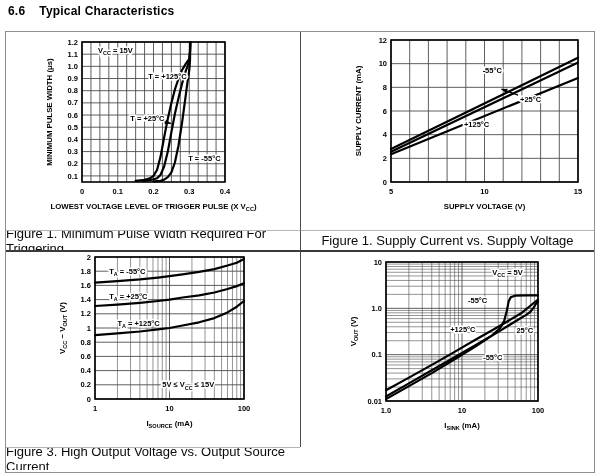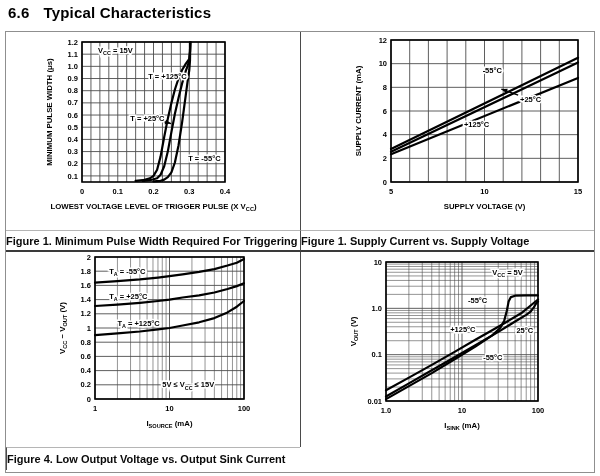--- a/index.html
+++ b/index.html
@@ -1,37 +1,37 @@
 <!DOCTYPE html>
 <html><head>
 <meta charset="utf-8">
 <style>
   html,body{margin:0;padding:0;}
   body{
     width:600px;height:476px;position:relative;background:#ffffff;
     font-family:"Liberation Sans",sans-serif;overflow:hidden;
   }
   .page-title{
-    position:absolute;left:8px;top:4px;font-size:15px;font-weight:bold;color:#000;
+    position:absolute;left:8px;top:4px;font-size:12px;font-weight:bold;color:#000;
     letter-spacing:.2px;
   }
   .page-title .num{margin-right:14px;}
   .figgrid{
     position:absolute;left:5px;top:31px;width:590px;height:442px;
     border:1px solid #8f8f8f;box-sizing:border-box;
     display:grid;grid-template-columns:294px 294px;grid-template-rows:198px 22px 195px 23px;
     background:#fff;
   }
   .cell{box-sizing:border-box;overflow:hidden;}
   .cell.right{border-left:1.5px solid #4a4a4a;}
   .cell.chart{display:flex;justify-content:center;align-items:flex-start;background:#fff;}
   .cell.cap{
     border-top:1px solid #b5b5b5;border-bottom:2px solid #3a3a3a;
-    display:flex;align-items:center;justify-content:flex-start;
-    font-size:11px;font-weight:bold;color:#0a0a0a;
+    display:flex;align-items:center;justify-content:center;
+    font-size:13px;font-weight:normal;color:#0a0a0a;
   }
   .cell.cap.last{border-bottom:none;}
   svg{display:block;}
 </style>
 </head>
 <body>
 
 <div class="page-title">
   <span class="num">6.6</span><span>Typical Characteristics</span>
 </div>
@@ -272,16 +272,16 @@
         <text x="161" y="161" fill="#000" font-family="Liberation Sans, sans-serif" font-weight="bold" font-size="7.5" text-anchor="middle"><tspan dy="0">10</tspan></text>
         <text x="237" y="161" fill="#000" font-family="Liberation Sans, sans-serif" font-weight="bold" font-size="7.5" text-anchor="middle"><tspan dy="0">100</tspan></text>
         <text x="81" y="151.6" fill="#000" font-family="Liberation Sans, sans-serif" font-weight="bold" font-size="7.5" text-anchor="end"><tspan dy="0">0.01</tspan></text>
         <text x="81" y="105.26666666666667" fill="#000" font-family="Liberation Sans, sans-serif" font-weight="bold" font-size="7.5" text-anchor="end"><tspan dy="0">0.1</tspan></text>
         <text x="81" y="58.933333333333344" fill="#000" font-family="Liberation Sans, sans-serif" font-weight="bold" font-size="7.5" text-anchor="end"><tspan dy="0">1.0</tspan></text>
         <text x="81" y="12.6" fill="#000" font-family="Liberation Sans, sans-serif" font-weight="bold" font-size="7.5" text-anchor="end"><tspan dy="0">10</tspan></text>
         <text x="161" y="176" fill="#000" font-family="Liberation Sans, sans-serif" font-weight="bold" font-size="7.8" text-anchor="middle"><tspan dy="0">I</tspan><tspan dy="2.2" font-size="5.616">SINK</tspan><tspan dy="-2.2"> (mA)</tspan></text>
         <text x="55" y="79.5" fill="#000" font-family="Liberation Sans, sans-serif" font-weight="bold" font-size="7.8" text-anchor="middle" transform="rotate(-90 55 79.5)"><tspan dy="0">V</tspan><tspan dy="2.2" font-size="5.616">OUT</tspan><tspan dy="-2.2"> (V)</tspan></text>
       </svg>
     </div>
-  <div class="cell cap right last">
-      <span>Figure 4. Low Output Voltage vs. Output Sink Current</span>
+  <div class="cell cap last">
+      <span>Figure 3. High Output Voltage vs. Output Source Current</span>
     </div>
 </div>
 
 </body></html>

